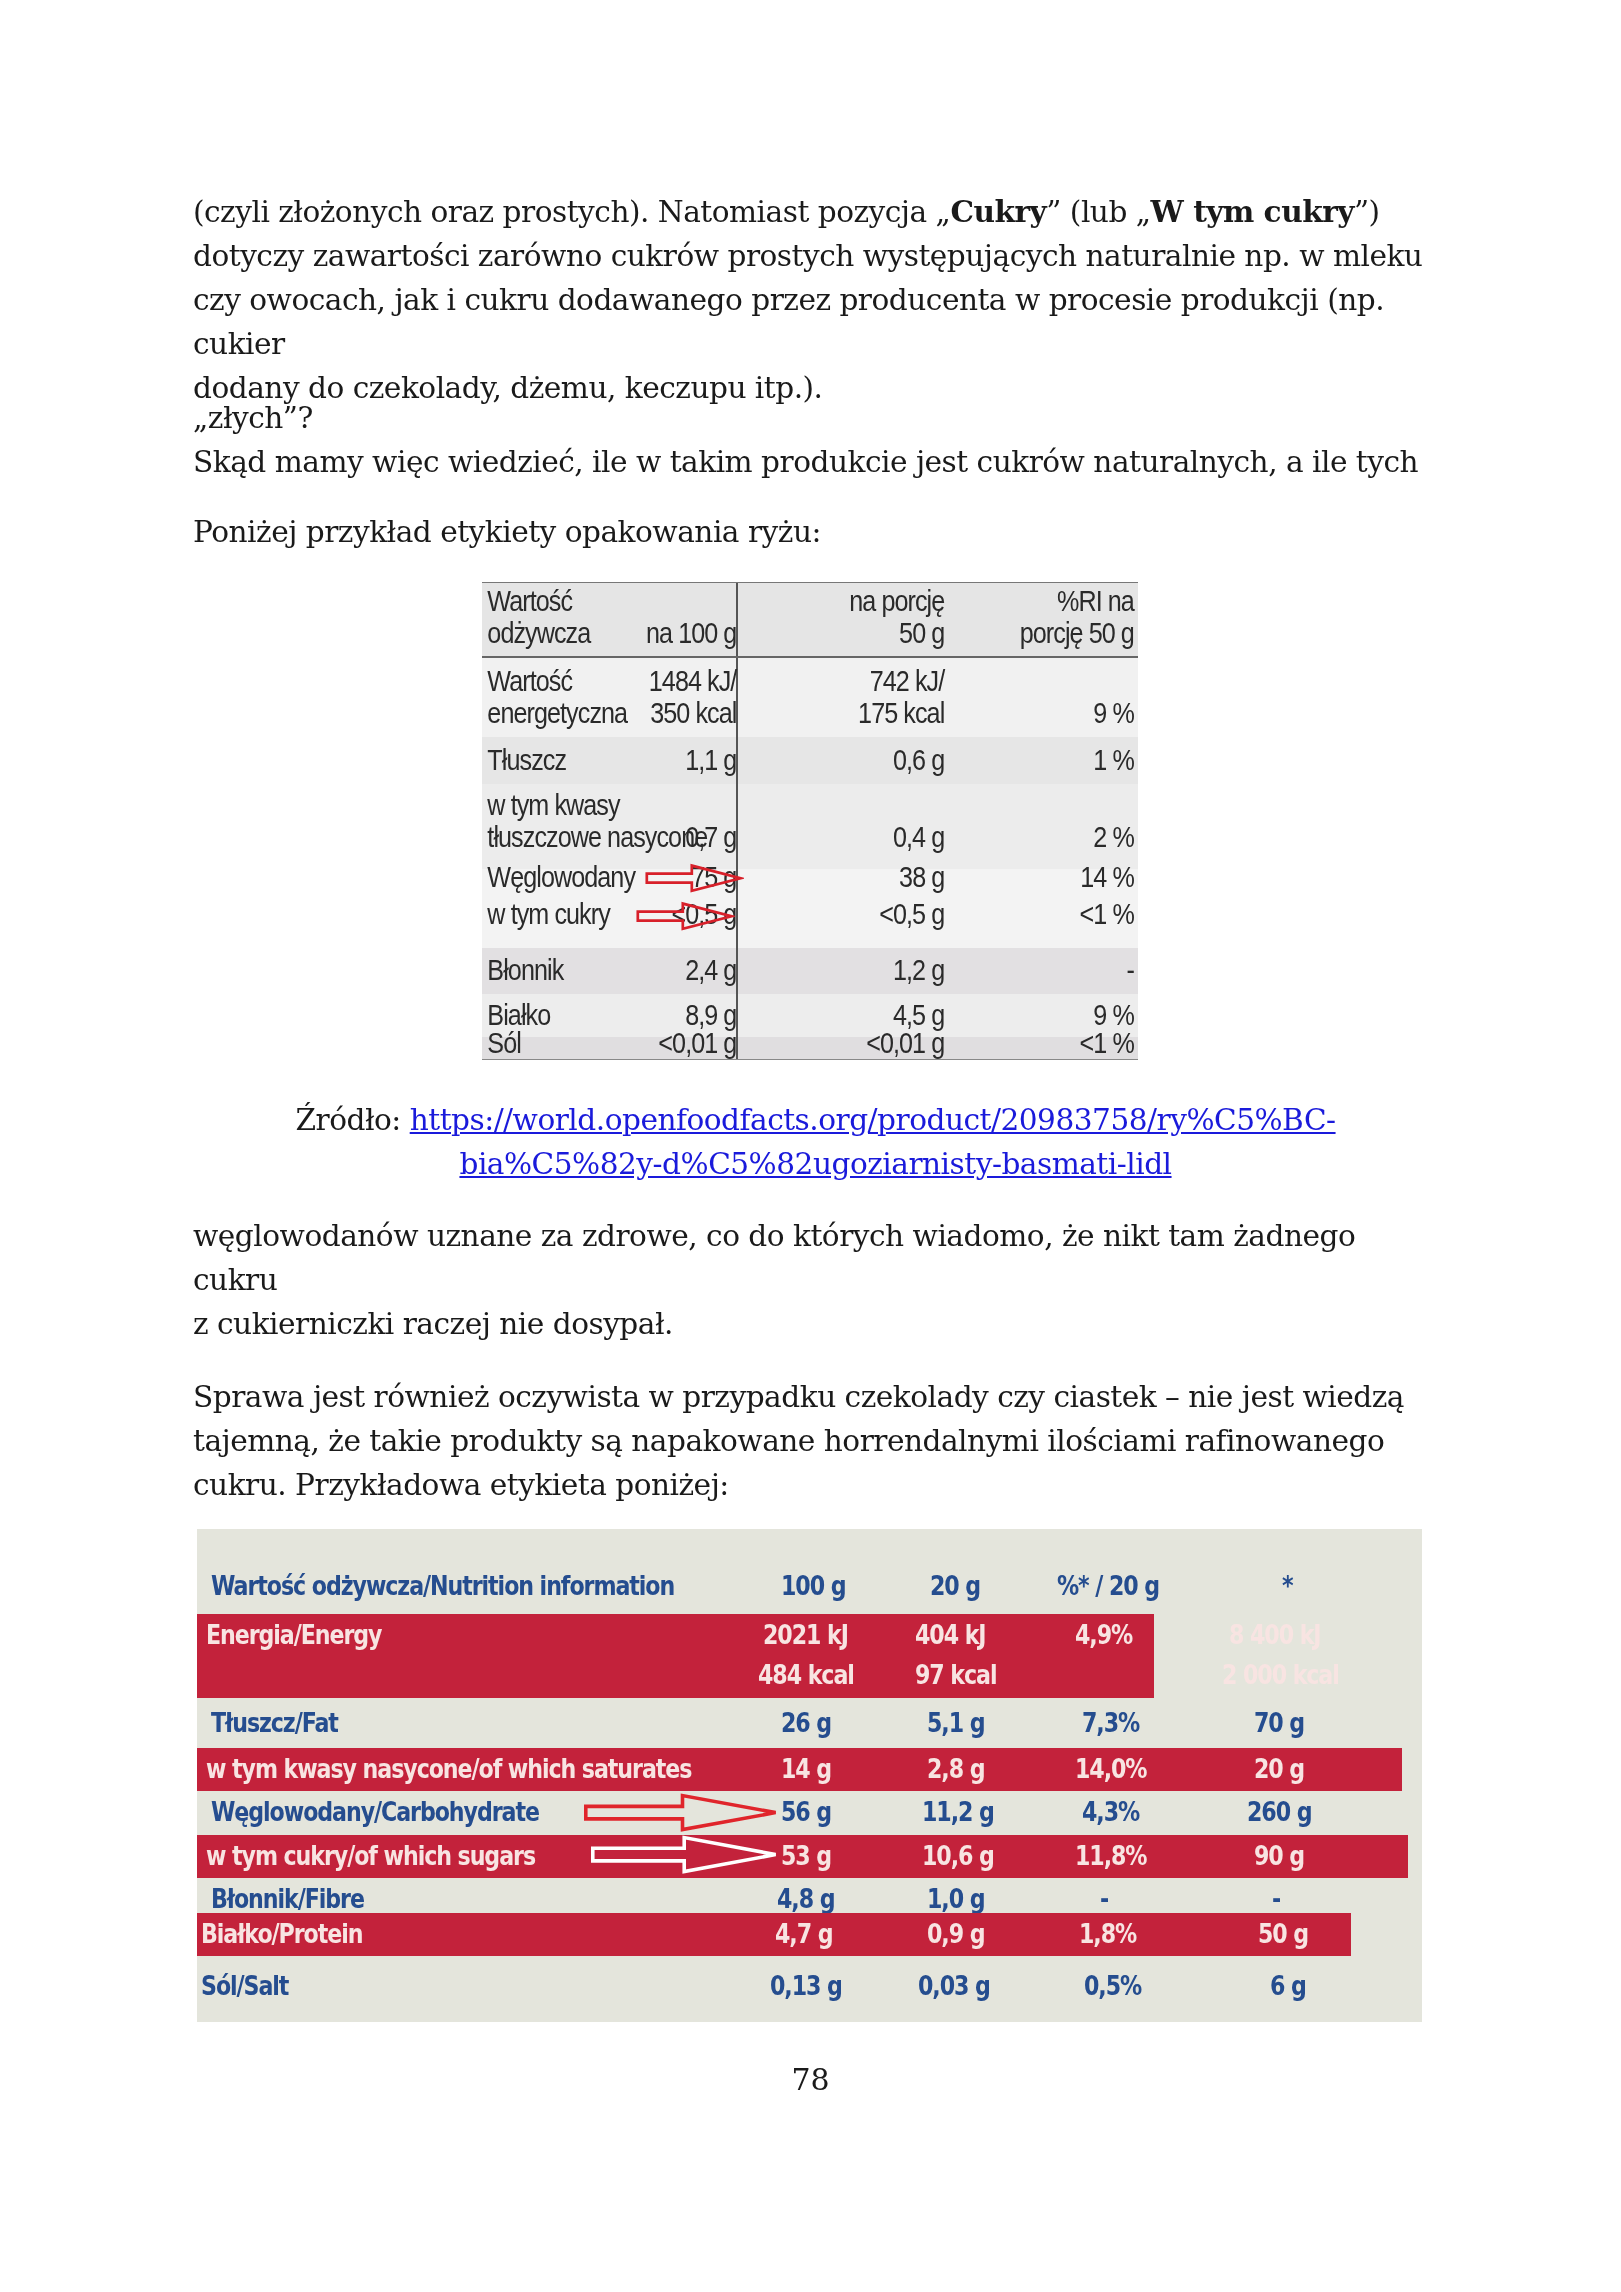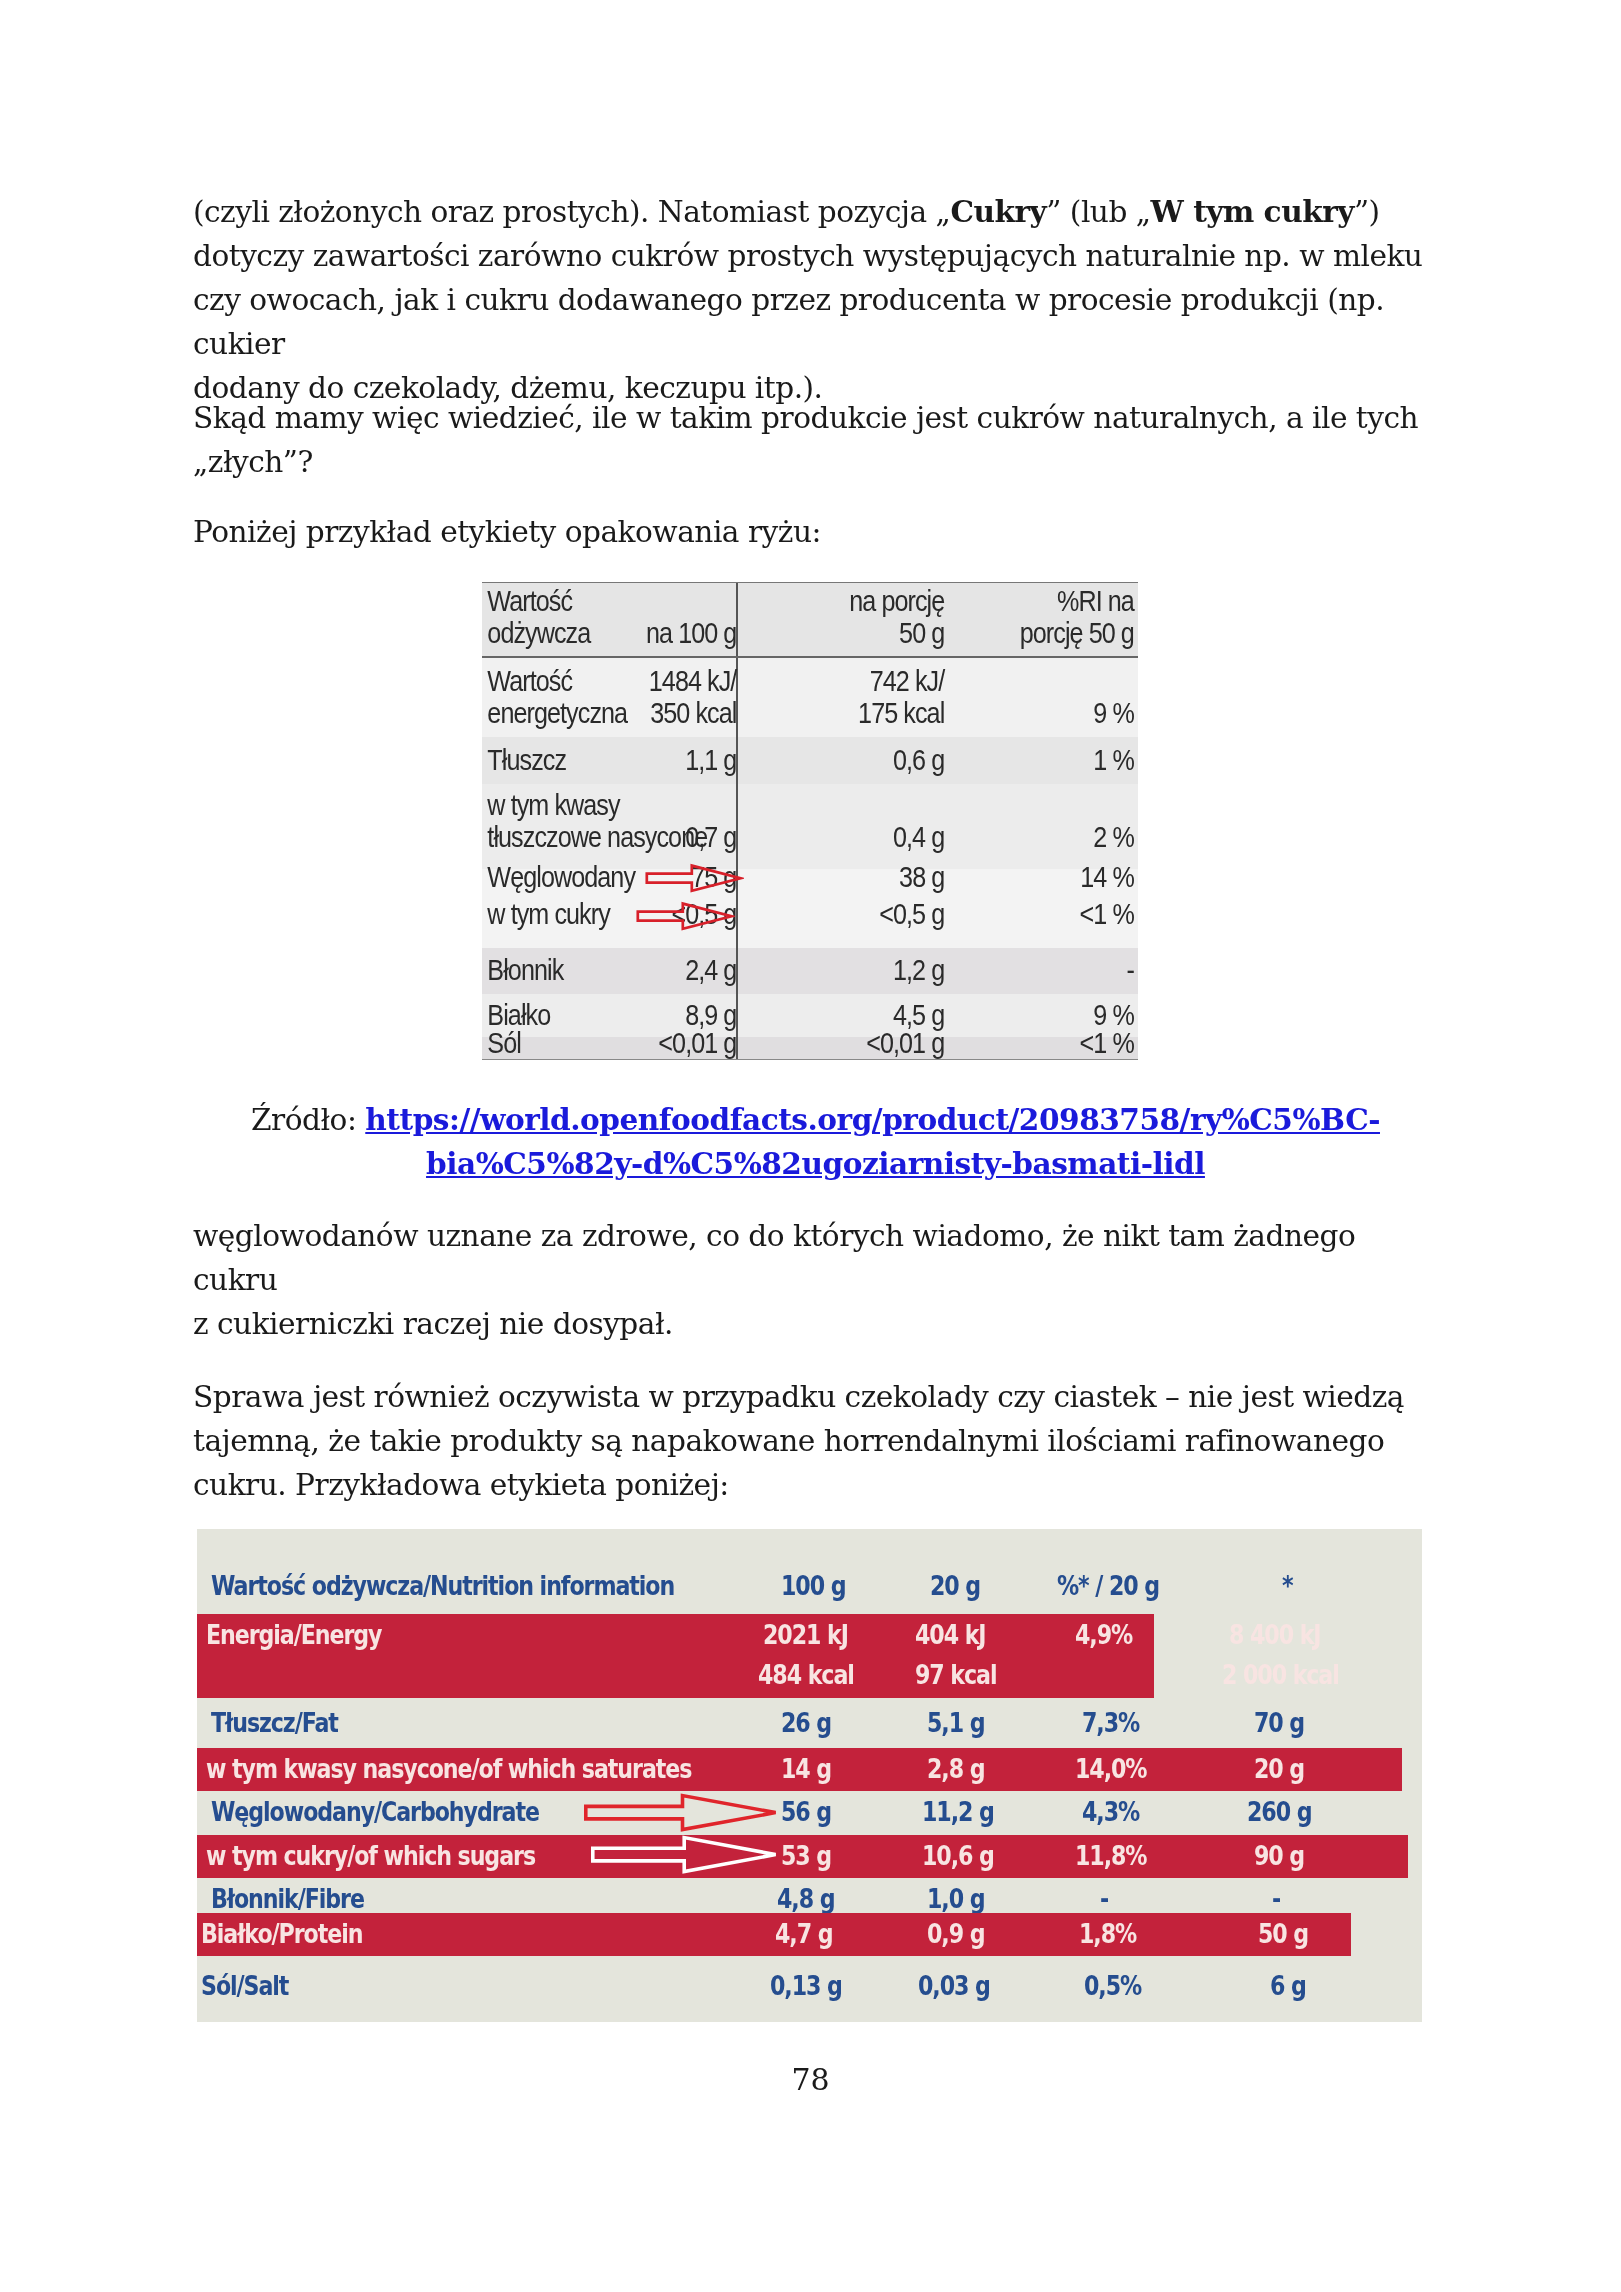--- a/index.html
+++ b/index.html
@@ -1,21 +1,21 @@
 <!DOCTYPE html>
 <html style="font-size:14.3px"><head>
 <meta charset="utf-8">
 <style>
   html, body { margin: 0; padding: 0; background: #ffffff; }
   body { width: 1621px; height: 2293px; position: relative; overflow: hidden;
          font-family: "DejaVu Serif", "Liberation Serif", serif; color: #1a1a1a; }
   .para { position: absolute; left: 193px; width: 1245px; font-size: 29.6px; line-height: 44px; letter-spacing: -0.5px; }
   .para b { font-weight: bold; }
   .source { position: absolute; left: 193px; width: 1245px; text-align: center; font-size: 29.6px; line-height: 44px; letter-spacing: -0.5px; }
-  .source a { color: #1a1adb; text-decoration: underline; font-weight: bold; }
+  .source a { color: #1a1adb; text-decoration: underline; }
   .pagenum { position: absolute; left: 0; width: 1621px; top: 2062px; text-align: center; font-size: 30px; }
 
   
   .label1 { position: absolute; left: 482px; top: 582px; width: 656px; height: 476px;
             background: #e5e5e5; font-family: "Liberation Sans", sans-serif; color: #2a2a2a; overflow: hidden;
             border-top: 1.8px solid #777; border-bottom: 1.8px solid #888; }
   .label1 .vdiv { position: absolute; left: 254px; top: 0; bottom: 0; width: 1.8px; background: #555; }
   .label1 .hdiv { position: absolute; left: 0; right: 0; top: 73px; height: 1.8px; background: #666; }
   .label1 .band { position: absolute; left: 0; right: 0; }
   .l1row { position: absolute; left: 0; right: 0; font-size: 29.6px; line-height: 32px; letter-spacing: -1.1px; transform: scaleX(0.85); transform-origin: left top; width: 117.6%; }
@@ -40,22 +40,22 @@
 <div class="para" style="top:190px;">
   <div>
     <span>(czyli złożonych oraz prostych). Natomiast pozycja „</span><b>Cukry</b><span>” (lub „</span><b>W tym cukry</b><span>”)</span>
   </div>
   <div>dotyczy zawartości zarówno cukrów prostych występujących naturalnie np. w mleku</div>
   <div>czy owocach, jak i cukru dodawanego przez producenta w procesie produkcji (np. cukier</div>
   <div>dodany do czekolady, dżemu, keczupu itp.).</div>
 </div>
 
 <div class="para" style="top:396px;">
+  <div>„złych”?</div>
   <div>Skąd mamy więc wiedzieć, ile w takim produkcie jest cukrów naturalnych, a ile tych</div>
-  <div>„złych”?</div>
 </div>
 
 <div class="para" style="top:510px;">
   <div>Poniżej przykład etykiety opakowania ryżu:</div>
 </div>
 
 <div class="label1">
   <div class="band" style="top:75px;height:79px;background:#f1f1f1;"></div>
   <div class="band" style="top:154px;height:47px;background:#e6e6e6;"></div>
   <div class="band" style="top:201px;height:85px;background:#ececec;"></div>

